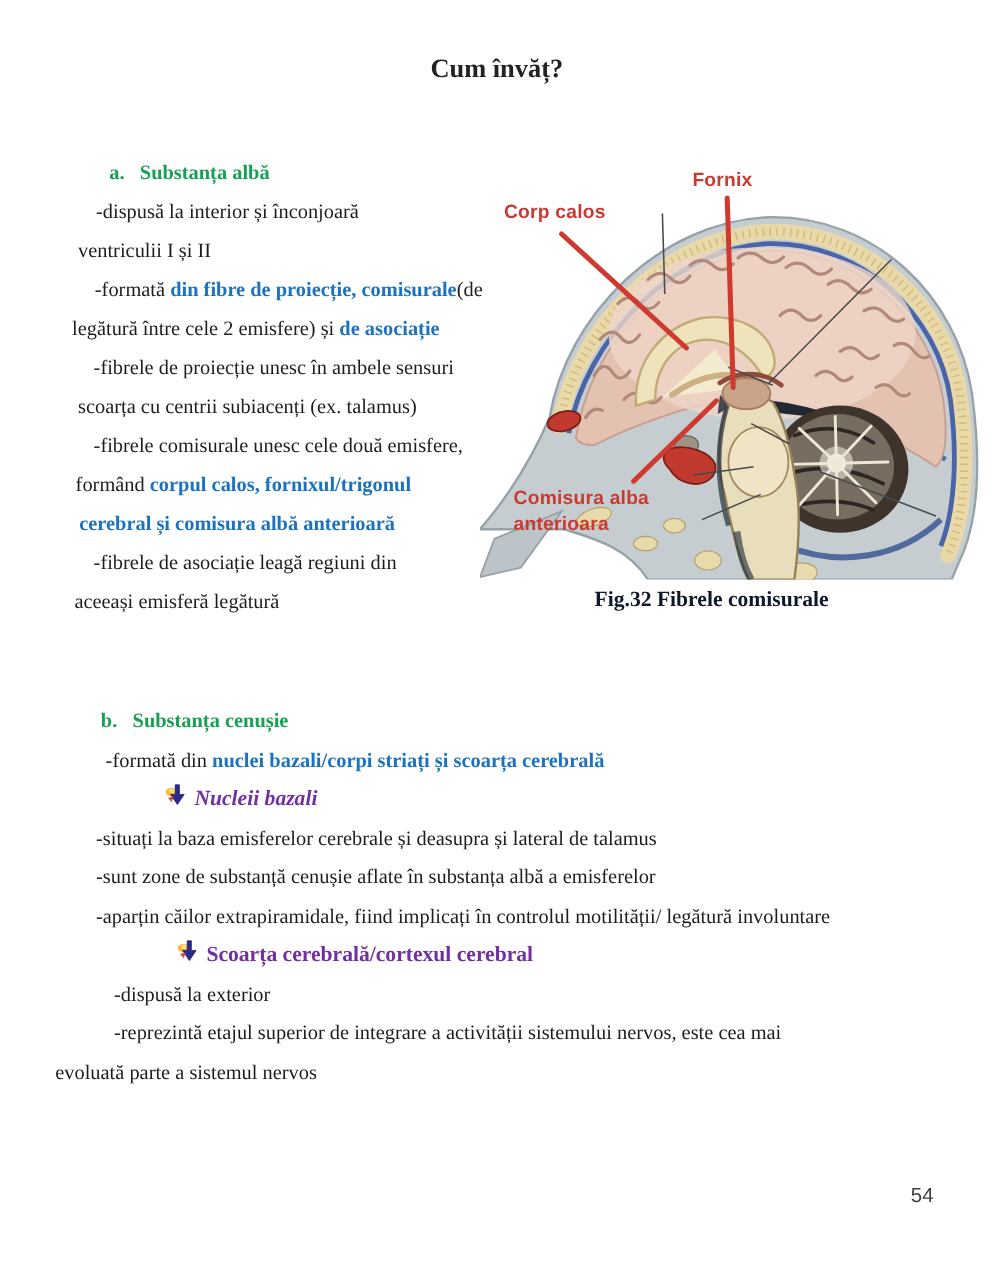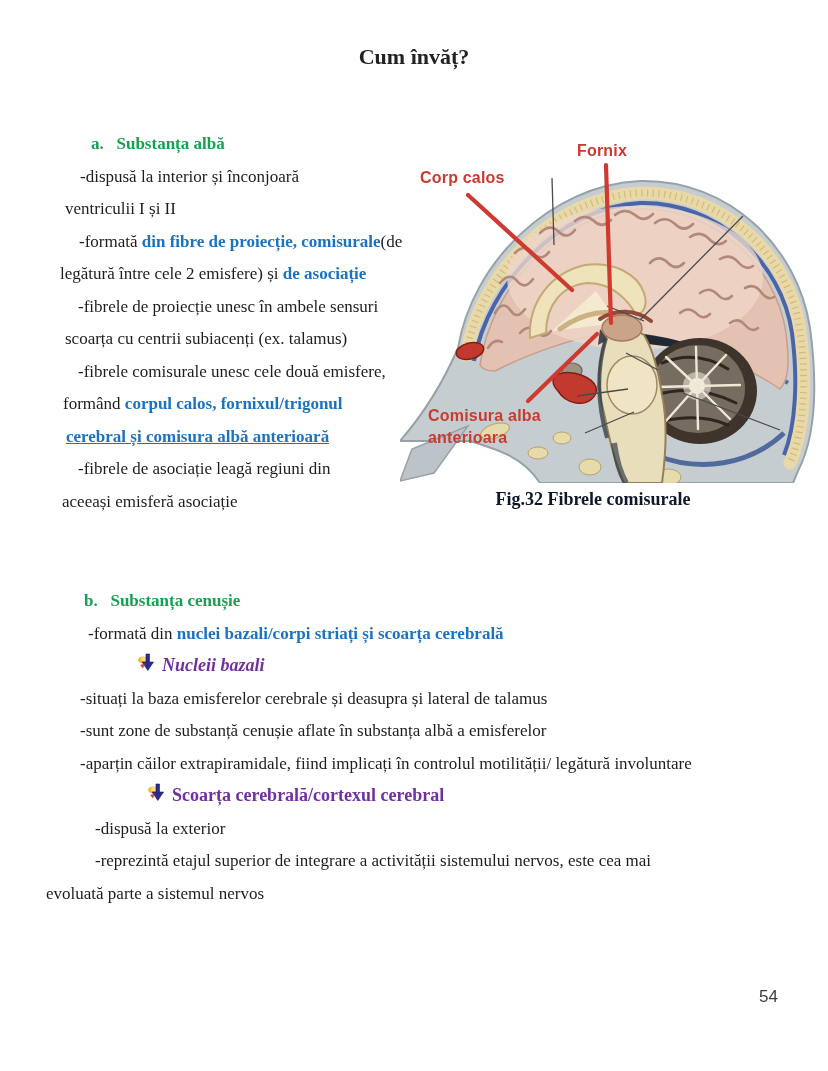--- a/index.html
+++ b/index.html
@@ -41,23 +41,23 @@
 
   <div class="ln grn" style="left:91px;top:132px;">a.   Substanța albă</div>
   <div class="ln" style="left:80px;top:165px;">-dispusă la interior și înconjoară</div>
   <div class="ln" style="left:65px;top:197px;">ventriculii I și II</div>
   <div class="ln" style="left:79px;top:230px;"><span>-formată </span><span class="blue">din fibre de proiecție, comisurale</span><span>(de</span></div>
   <div class="ln" style="left:60px;top:262px;"><span>legătură între cele 2 emisfere) și </span><span class="blue">de asociație</span></div>
   <div class="ln" style="left:78px;top:295px;">-fibrele de proiecție unesc în ambele sensuri</div>
   <div class="ln" style="left:65px;top:327px;">scoarța cu centrii subiacenți (ex. talamus)</div>
   <div class="ln" style="left:78px;top:360px;">-fibrele comisurale unesc cele două emisfere,</div>
   <div class="ln" style="left:63px;top:392px;"><span>formând </span><span class="blue">corpul calos, fornixul/trigonul</span></div>
-  <div class="ln blue" style="left:66px;top:425px;color:#1a72c0;font-weight:bold;text-decoration:underline;">cerebral și comisura albă anterioară</div>
+  <div class="ln blue" style="left:66px;top:425px;color:#1a72c0;font-weight:bold;">cerebral și comisura albă anterioară</div>
   <div class="ln" style="left:78px;top:457px;">-fibrele de asociație leagă regiuni din</div>
-  <div class="ln" style="left:62px;top:490px;">aceeași emisferă asociație</div>
+  <div class="ln" style="left:62px;top:490px;">aceeași emisferă legătură</div>
 
   <div class="figwrap">
     <svg width="428" height="350" viewBox="0 0 428 350" aria-hidden="true">
 
       <path d="M 0,308 C 20,285 42,252 58,215 C 72,130 150,52 240,48 C 330,46 398,115 410,195 C 418,255 415,305 398,338 L 393,350 L 140,350 C 122,322 92,315 70,308 Z" fill="#c6cdd1" stroke="#97a2a8" stroke-width="2"></path>
       <path d="M 0,348 L 12,316 L 68,293 L 34,340 Z" fill="#bcc4c9" stroke="#97a2a8" stroke-width="1.5"></path>
 
       <path d="M 66,222 C 80,140 155,64 240,60 C 322,58 390,122 400,198 C 407,248 404,298 390,330" fill="none" stroke="#ead9a8" stroke-width="13" stroke-linecap="round"></path>
       <path d="M 66,222 C 80,140 155,64 240,60 C 322,58 390,122 400,198 C 407,248 404,298 390,330" fill="none" stroke="#c6ae6e" stroke-width="7" stroke-dasharray="1.2,4.5" opacity="0.7"></path>
 

